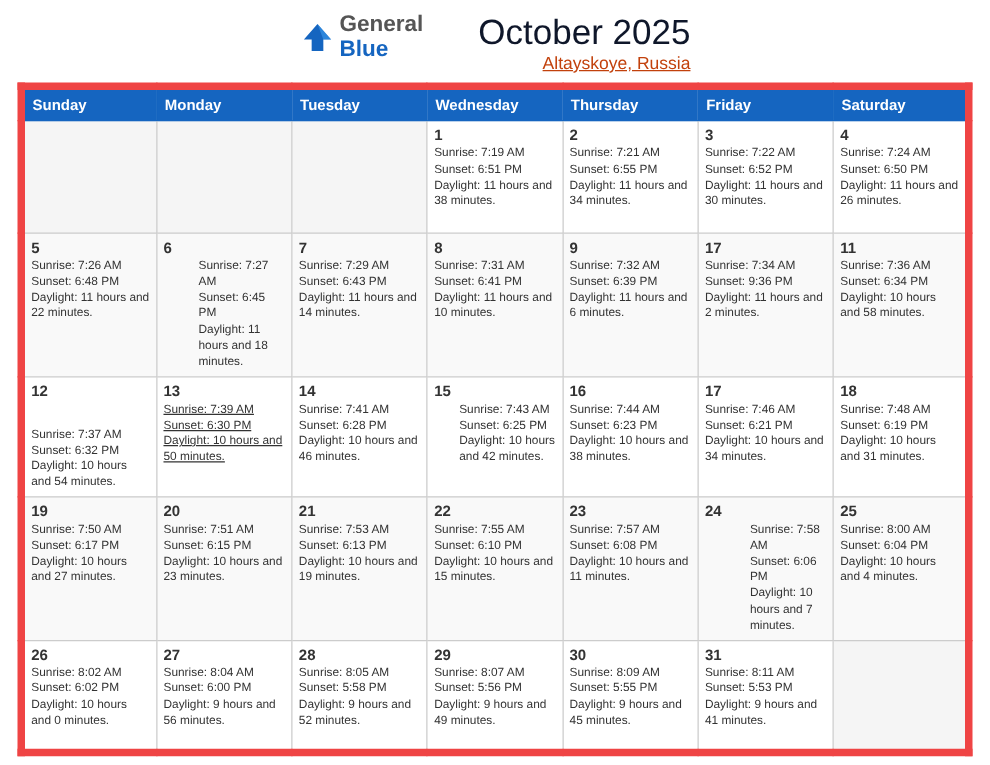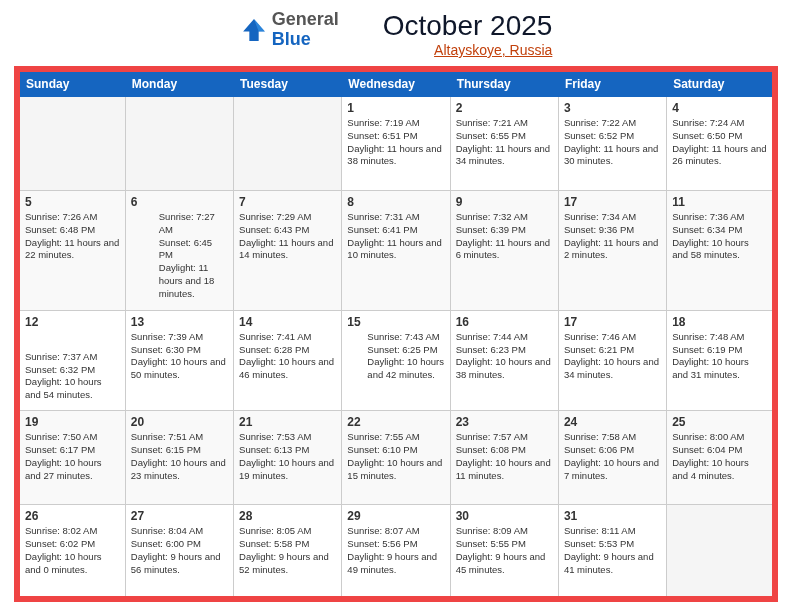--- a/index.html
+++ b/index.html
@@ -204,21 +204,21 @@
         </tr>
         <tr>
           <td>
             <div class="day-num">12</div>
             <div class="cell-text" style="white-space: pre-line; margin-top: 22px;">Sunrise: 7:37 AM
 Sunset: 6:32 PM
 Daylight: 10 hours and 54 minutes.</div>
           </td>
           <td>
             <div class="day-num">13</div>
-            <div class="cell-text" style="white-space: pre-line;">Sunrise: 7:39 AM
+            <div class="cell-text" style="white-space: pre-line; text-decoration: underline;">Sunrise: 7:39 AM
 Sunset: 6:30 PM
 Daylight: 10 hours and 50 minutes.</div>
           </td>
           <td>
             <div class="day-num">14</div>
             <div class="cell-text" style="white-space: pre-line;">Sunrise: 7:41 AM
 Sunset: 6:28 PM
 Daylight: 10 hours and 46 minutes.</div>
           </td>
           <td>
@@ -272,21 +272,21 @@
 Daylight: 10 hours and 15 minutes.</div>
           </td>
           <td>
             <div class="day-num">23</div>
             <div class="cell-text" style="white-space: pre-line;">Sunrise: 7:57 AM
 Sunset: 6:08 PM
 Daylight: 10 hours and 11 minutes.</div>
           </td>
           <td>
             <div class="day-num">24</div>
-            <div class="cell-text" style="white-space: pre-line;">Sunrise: 7:58 AM
+            <div class="cell-text" style="white-space: pre-line; margin-left: 36px;">Sunrise: 7:58 AM
 Sunset: 6:06 PM
 Daylight: 10 hours and 7 minutes.</div>
           </td>
           <td>
             <div class="day-num">25</div>
             <div class="cell-text" style="white-space: pre-line;">Sunrise: 8:00 AM
 Sunset: 6:04 PM
 Daylight: 10 hours and 4 minutes.</div>
           </td>
         </tr>

